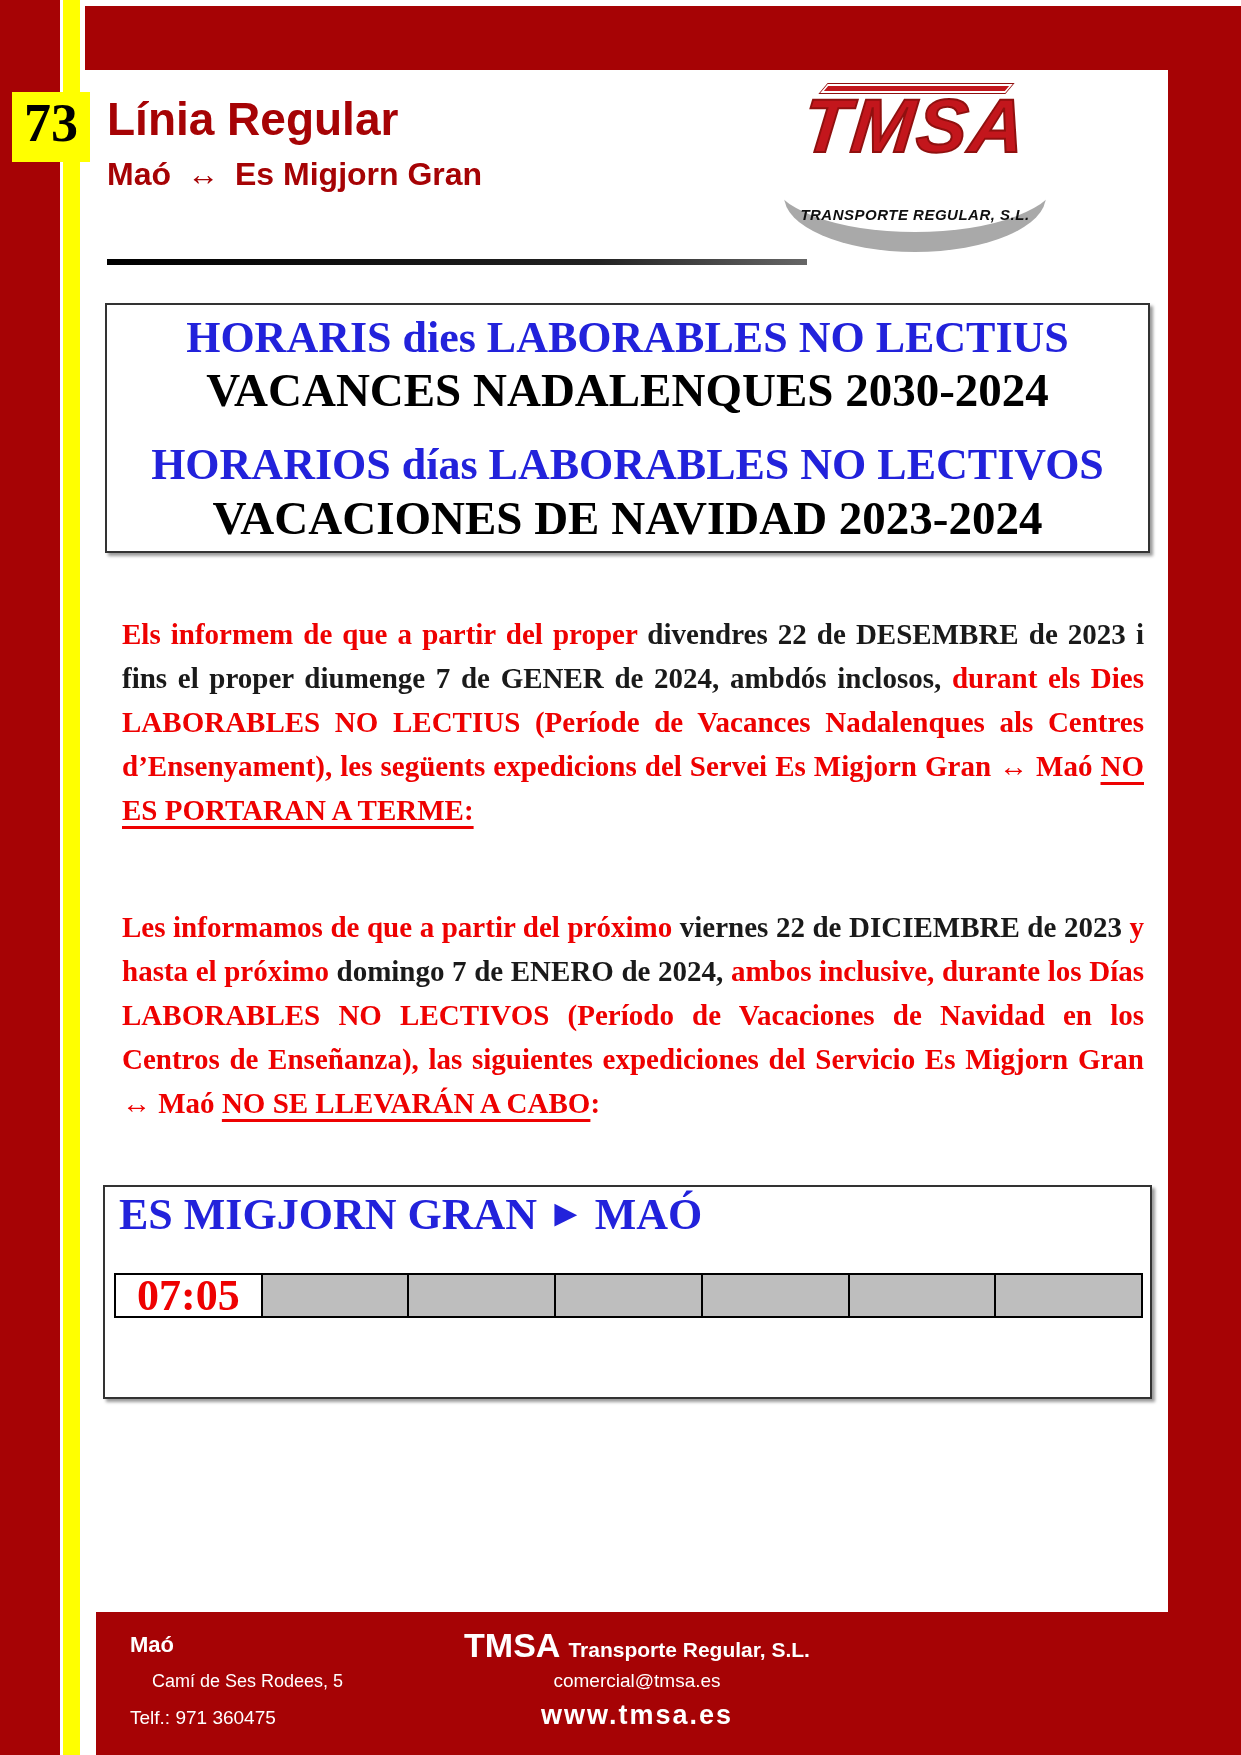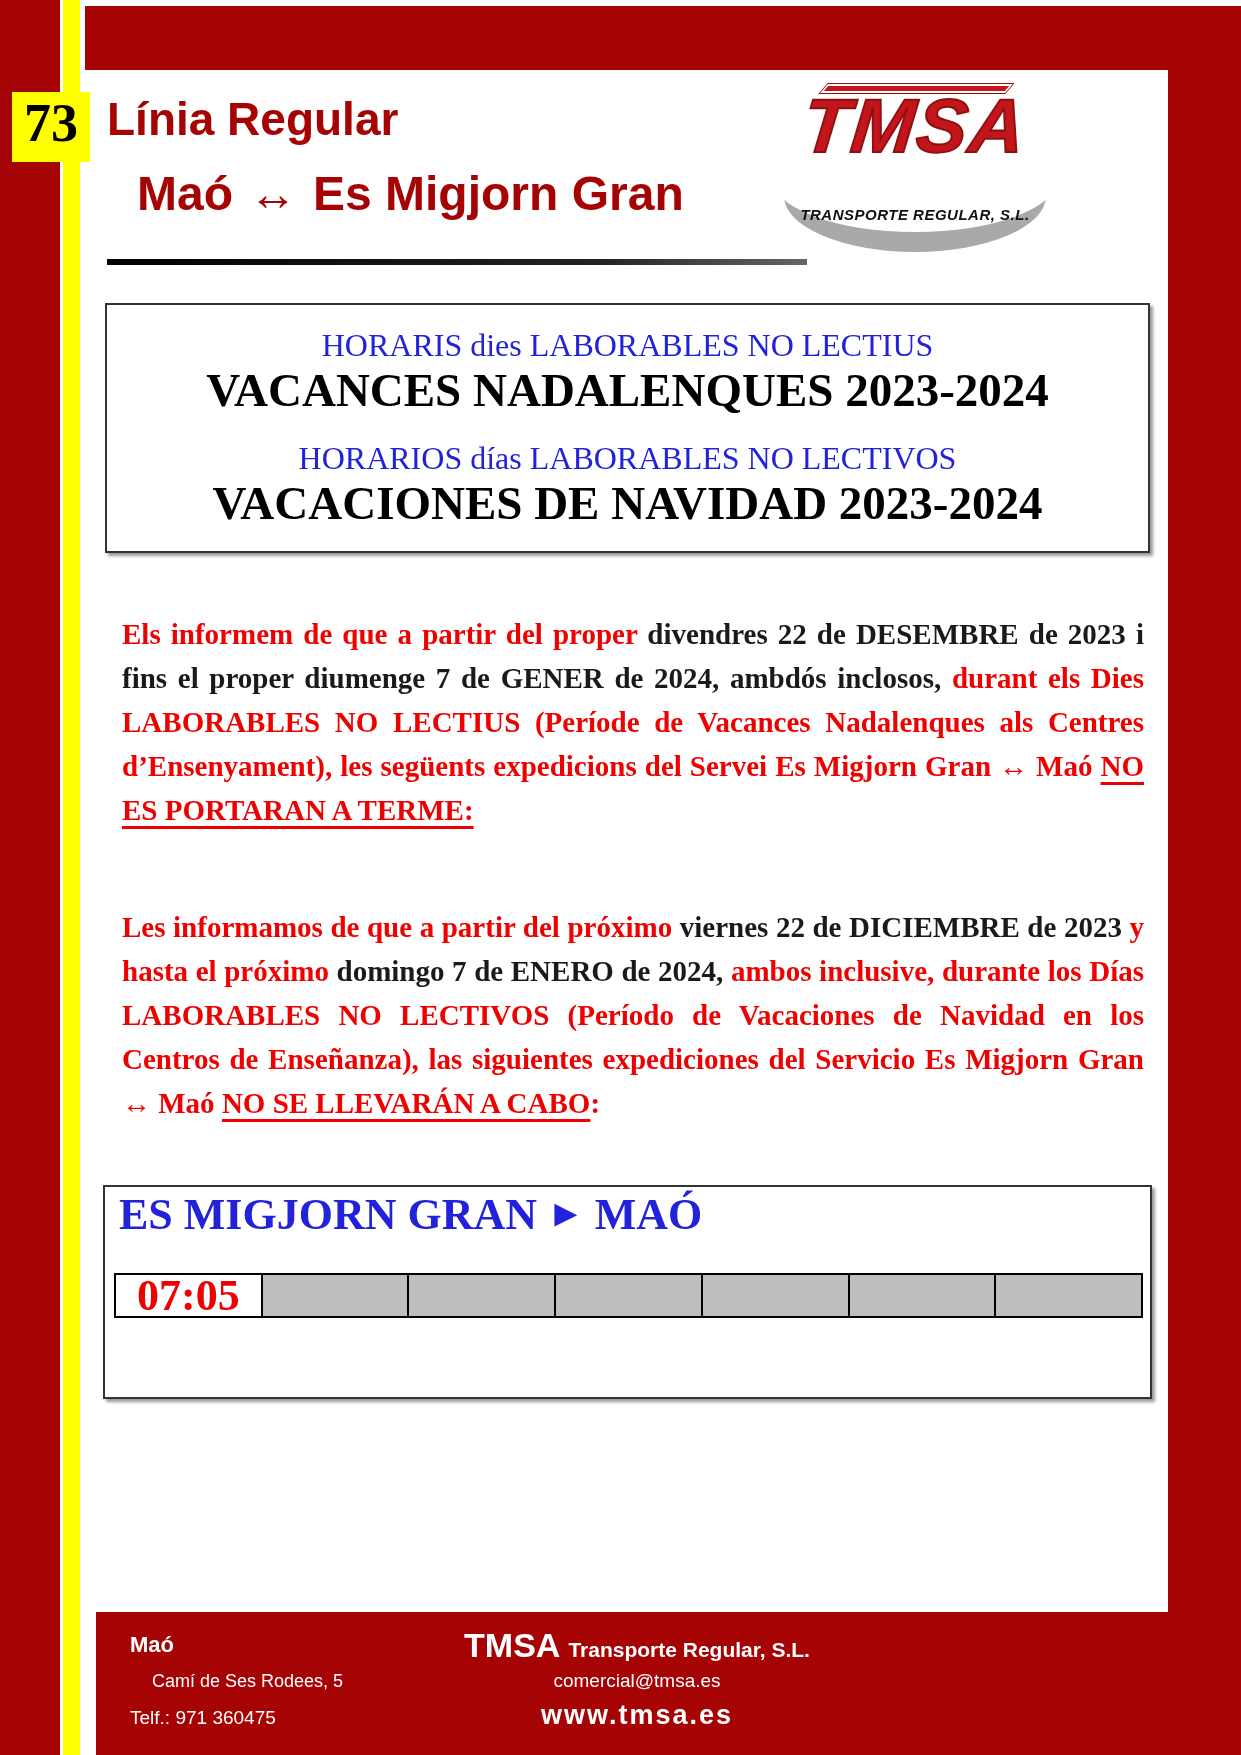--- a/index.html
+++ b/index.html
@@ -18,21 +18,21 @@
   .bar-left{position:absolute;left:0;top:0;width:60px;height:1755px;background:var(--darkred);}
   .stripe-yellow{position:absolute;left:63px;top:0;width:17px;height:1755px;background:var(--yellow);}
   .bar-top{position:absolute;left:85px;top:6px;width:1156px;height:64px;background:var(--darkred);}
   .bar-right{position:absolute;left:1168px;top:6px;width:73px;height:1749px;background:var(--darkred);}
 
   
   .line-badge{position:absolute;left:12px;top:92px;width:78px;height:70px;background:var(--yellow);
               display:flex;align-items:flex-start;justify-content:center;font-family:Liberation Serif, serif;}
   .line-badge span{font-size:54px;font-weight:bold;color:#000;}
   .line-type{position:absolute;left:107px;top:92px;font-size:46px;font-weight:bold;color:var(--darkred);}
-  .route-title{position:absolute;left:107px;top:166px;font-size:48px;font-weight:bold;color:var(--darkred);margin-left:30px;}
+  .route-title{position:absolute;left:107px;top:156px;font-size:32px;font-weight:bold;color:var(--darkred);}
   .route-title .arrow{margin:0 16px;font-weight:bold;}
   .route-underline{position:absolute;left:107px;top:259px;width:700px;height:6px;
                    background:linear-gradient(90deg,#000 0%,#222 70%,#666 100%);}
 
   
   .logo{position:absolute;left:790px;top:78px;width:250px;height:152px;}
   .logo-swoosh{position:absolute;left:-6px;top:62px;width:262px;height:112px;background:#A9A9A9;border-radius:50%;}
   .logo-swoosh-cut{position:absolute;left:-18px;top:46px;width:286px;height:108px;background:#fff;border-radius:50%;}
   .logo-mark{position:relative;z-index:2;margin-top:10px;text-align:center;line-height:1;
              font-size:76px;font-weight:bold;font-style:italic;letter-spacing:2px;
@@ -43,21 +43,21 @@
                   background:#C3161C;border:2px solid #fff;box-shadow:0 0 0 1px #90100F;
                   transform:skewX(-40deg);}
   .logo-tagline{position:absolute;z-index:3;top:128px;left:0;width:100%;text-align:center;
                 font-size:15px;font-weight:bold;font-style:italic;color:#101010;letter-spacing:0.5px;}
 
   
   .notice-box{position:absolute;left:105px;top:303px;width:1045px;height:250px;background:#fff;
               border:2px solid #333;box-shadow:3px 3px 3px #9a9a9a;
               display:flex;flex-direction:column;align-items:center;justify-content:center;
               font-family:"Liberation Serif",serif;text-align:center;}
-  .nb-blue{color:var(--blue);font-weight:normal;font-size:32px;line-height:1.2;}
+  .nb-blue{color:var(--blue);font-weight:bold;font-size:44px;line-height:1.2;}
   .nb-black{color:#000;font-weight:bold;font-size:47px;line-height:1.12;}
   .nb-gap{margin-top:22px;}
 
   
   .para{position:absolute;left:110px;width:1022px;margin:12px;
         font-family:"Liberation Serif",serif;font-weight:bold;font-size:29px;line-height:44px;
         text-align:justify;color:#1a1a1a;}
   .para-ca{top:600px;}
   .para-es{top:893px;}
   .para .red{color:var(--red);}
@@ -114,21 +114,21 @@
   <div class="logo">
     <div class="logo-swoosh"></div>
     <div class="logo-swoosh-cut"></div>
     <div class="logo-topstroke"></div>
     <div class="logo-mark">TMSA</div>
     <div class="logo-tagline">TRANSPORTE REGULAR, S.L.</div>
   </div>
 
   <div class="notice-box">
     <div class="nb-blue">HORARIS dies LABORABLES NO LECTIUS</div>
-    <div class="nb-black">VACANCES NADALENQUES 2023-2024</div>
+    <div class="nb-black">VACANCES NADALENQUES 2030-2024</div>
     <div class="nb-blue nb-gap">HORARIOS días LABORABLES NO LECTIVOS</div>
     <div class="nb-black">VACACIONES DE NAVIDAD 2023-2024</div>
   </div>
 
   <p class="para para-ca"><span class="red">Els informem de que a partir del proper </span><span class="black">divendres 22 de DESEMBRE de 2023 i fins el proper diumenge 7 de GENER de 2024, ambdós inclosos, </span><span class="red">durant els Dies LABORABLES NO LECTIUS (Període de Vacances Nadalenques als Centres d’Ensenyament), les següents expedicions del Servei Es Migjorn Gran ↔ Maó </span><span class="red-underline">NO ES PORTARAN A TERME:</span></p>
   <p class="para para-es"><span class="red">Les informamos de que a partir del próximo </span><span class="black">viernes 22 de DICIEMBRE de 2023 </span><span class="red">y hasta el próximo </span><span class="black">domingo 7 de ENERO de 2024, </span><span class="red">ambos inclusive, durante los Días LABORABLES NO LECTIVOS (Período de Vacaciones de Navidad en los Centros de Enseñanza), las siguientes expediciones del Servicio Es Migjorn Gran ↔ Maó </span><span class="red-underline">NO SE LLEVARÁN A CABO</span><span class="red">:</span></p>
 
   <div class="schedule-box">
     <div class="schedule-title">
       <span>ES MIGJORN GRAN</span><span class="tri">►</span><span>MAÓ</span>

